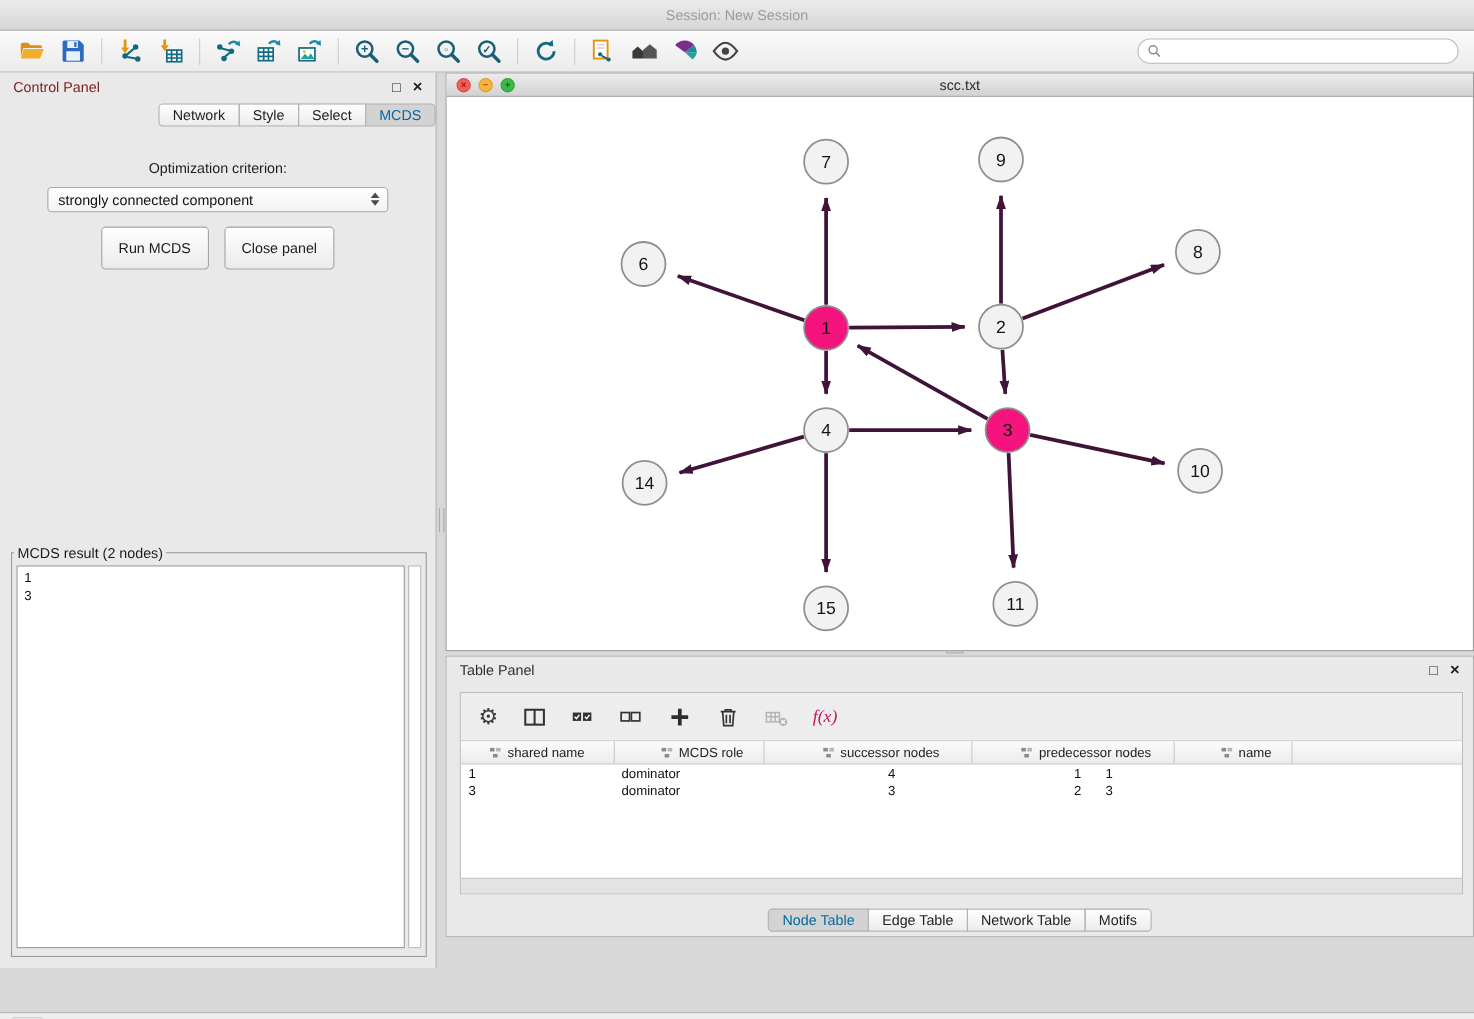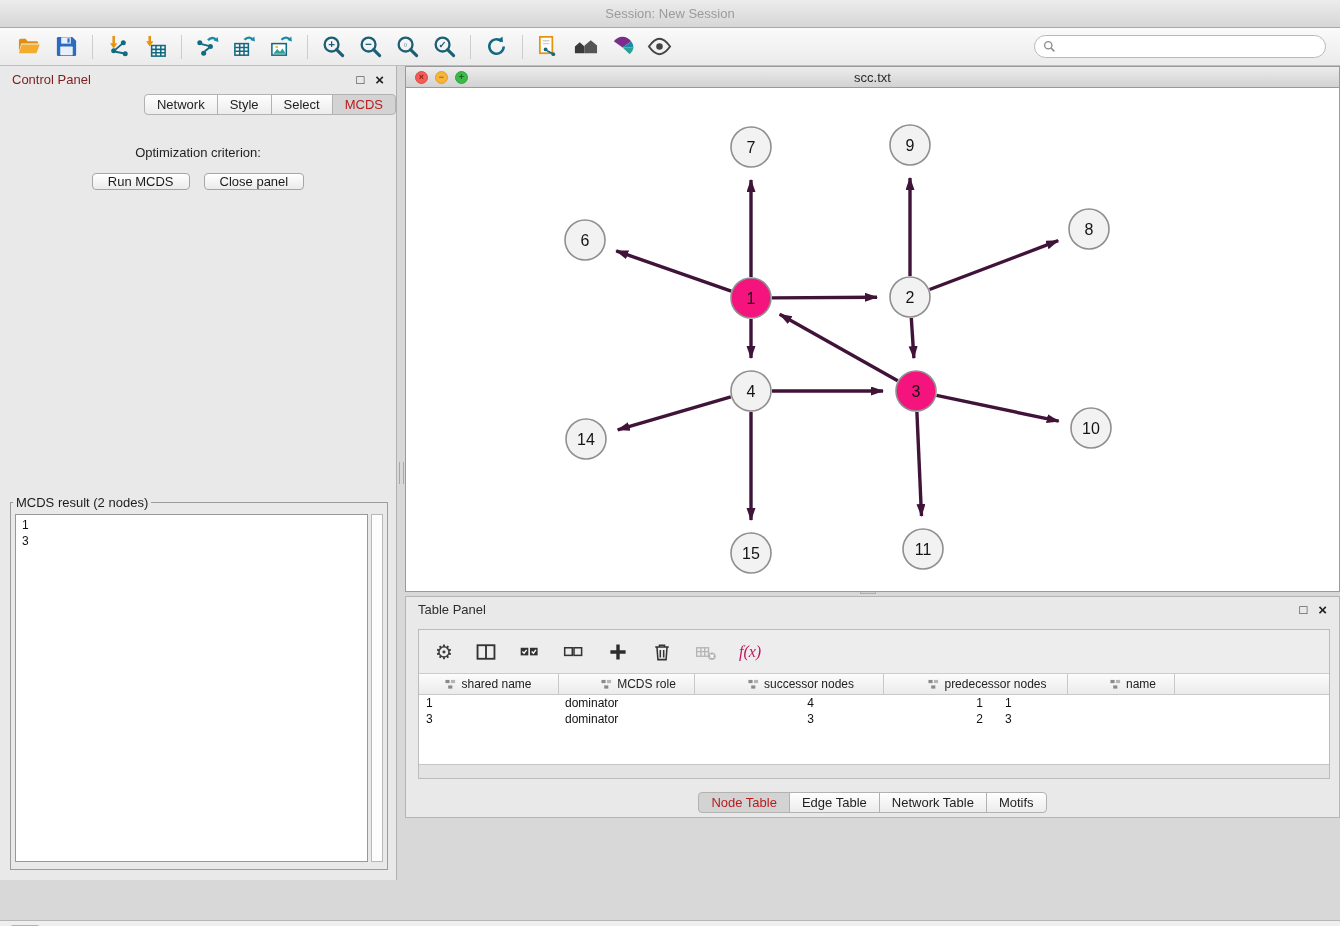--- a/index.html
+++ b/index.html
@@ -27,30 +27,30 @@
   .cp-header{height:26px;display:flex;align-items:center;padding:0 12px;}
   .cp-title{font-size:13px;color:#7f1d1d;}
   .win-icons{margin-left:auto;display:flex;gap:11px;align-items:center;}
   .win-icon{font-size:13px;color:#222;cursor:pointer;line-height:1;}
   .win-icon.bold{font-weight:bold;font-size:15px;}
   .tabs-row{display:flex;justify-content:flex-end;margin-top:2px;}
   .tab{padding:2px 12px;font-size:13px;color:#222;background:linear-gradient(#fefefe,#ececec);
     border:1px solid #b2b2b2;margin-left:-1px;cursor:pointer;white-space:nowrap;}
   .tab:first-child{border-top-left-radius:4px;border-bottom-left-radius:4px;margin-left:0;}
   .tab:last-child{border-top-right-radius:4px;border-bottom-right-radius:4px;}
-  .tab.active{background:#d3d3d3;color:#b91c1c;}
+  .tab.active{background:#d3d3d3;color:#0369a1;}
   .opt-label{margin-top:30px;text-align:center;font-size:13px;color:#1f1f1f;}
   .select{position:relative;margin:10px auto 0;width:310px;height:23px;border:1px solid #ababab;border-radius:4px;
     background:linear-gradient(#ffffff,#f3f3f3);display:flex;align-items:center;padding-left:9px;
     box-sizing:border-box;font-size:13px;color:#111;cursor:pointer;}
   .stepper{position:absolute;right:7px;top:4px;display:flex;flex-direction:column;gap:2px;}
   .tri-up{width:0;height:0;border-left:4px solid transparent;border-right:4px solid transparent;border-bottom:5px solid #4a4a4a;}
   .tri-down{width:0;height:0;border-left:4px solid transparent;border-right:4px solid transparent;border-top:5px solid #4a4a4a;}
   .btn-row{display:flex;justify-content:center;gap:14px;margin-top:13px;}
-  .btn{padding:0 15px;font-size:13px;color:#1c1c1c;background:linear-gradient(#ffffff,#ebebeb);
+  .btn{padding:11px 15px;font-size:13px;color:#1c1c1c;background:linear-gradient(#ffffff,#ebebeb);
     border:1px solid #a6a6a6;border-radius:4px;cursor:pointer;}
   .result-fieldset{position:absolute;left:10px;right:8px;top:429px;bottom:10px;border:1px solid #9c9c9c;
     margin:0;padding:0;}
   .result-fieldset legend{font-size:13px;color:#1c1c1c;margin-left:2px;padding:0 3px;}
   .result-box{position:absolute;left:4px;top:4px;right:19px;bottom:7px;background:#fff;border:1px solid #989898;
     font-size:12px;line-height:16px;color:#111;padding:2px 6px;white-space:pre;box-sizing:border-box;overflow:hidden;}
   .result-scroll{position:absolute;right:4px;top:4px;bottom:7px;width:12px;background:#fdfdfd;
     border:1px solid #b8b8b8;box-sizing:border-box;}
   
   .v-grip{position:absolute;left:399px;top:462px;width:3px;height:22px;border-left:1px solid #a8a8a8;border-right:1px solid #a8a8a8;}
@@ -64,21 +64,21 @@
   .traffic{position:absolute;left:9px;top:4px;display:flex;gap:7px;}
   .light{width:13px;height:13px;border-radius:50%;display:flex;align-items:center;justify-content:center;
     font-size:9px;font-weight:bold;box-sizing:border-box;cursor:pointer;line-height:1;}
   .light.red{background:#f25e57;border:1px solid #d84b44;color:#8c1d15;}
   .light.yellow{background:#f6b43d;border:1px solid #dd9f2e;color:#97641a;}
   .light.green{background:#3cb948;border:1px solid #2fa43b;color:#1a6322;}
   .nw-canvas{position:absolute;left:0;top:21px;right:0;bottom:0;}
   .nw-canvas svg{width:100%;height:100%;display:block;}
   .nw-canvas text{font-family:"Liberation Sans",sans-serif;}
   
-  .table-panel{position:absolute;left:405px;top:596px;width:935px;height:222px;background:#e9e9e9;
+  .table-panel{position:absolute;left:405px;top:596px;width:935px;height:256px;background:#e9e9e9;
     border:1px solid #b5b5b5;box-sizing:border-box;}
   .tp-header{height:24px;display:flex;align-items:center;padding:0 12px;}
   .tp-title{font-size:13px;color:#2e2e2e;}
   .table-box{position:absolute;left:12px;top:32px;right:9px;bottom:38px;background:#fff;border:1px solid #bcbcbc;}
   .t-toolbar{height:44px;background:#ededed;border-bottom:1px solid #cccccc;display:flex;align-items:center;
     padding-left:16px;gap:22px;box-sizing:border-box;}
   .ticon{display:flex;align-items:center;justify-content:center;cursor:pointer;}
   .ticon svg{width:22px;height:22px;}
   .gear-glyph{font-size:20px;color:#3c3c3c;line-height:1;}
   .fx-glyph{font-family:"Liberation Serif",serif;font-style:italic;font-size:16px;color:#be185d;}
@@ -265,20 +265,27 @@
         <span class="win-icon bold">×</span>
       </span>
     </div>
     <div class="tabs-row" id="cp-tabs">
         <div class="tab">Network</div>
         <div class="tab">Style</div>
         <div class="tab">Select</div>
         <div class="tab active">MCDS</div>
       </div>
     <div class="opt-label">Optimization criterion:</div>
+    <div class="select">
+      <span>strongly connected component</span>
+      <span class="stepper">
+        <span class="tri-up"></span>
+          <span class="tri-down"></span>
+      </span>
+    </div>
     <div class="btn-row">
       <span class="btn">Run MCDS</span>
       <span class="btn">Close panel</span>
     </div>
     <fieldset class="result-fieldset">
       <legend>MCDS result (2 nodes)</legend>
       <div class="result-box" id="result-text">1
 3</div>
       <div class="result-scroll"></div>
     </fieldset>

